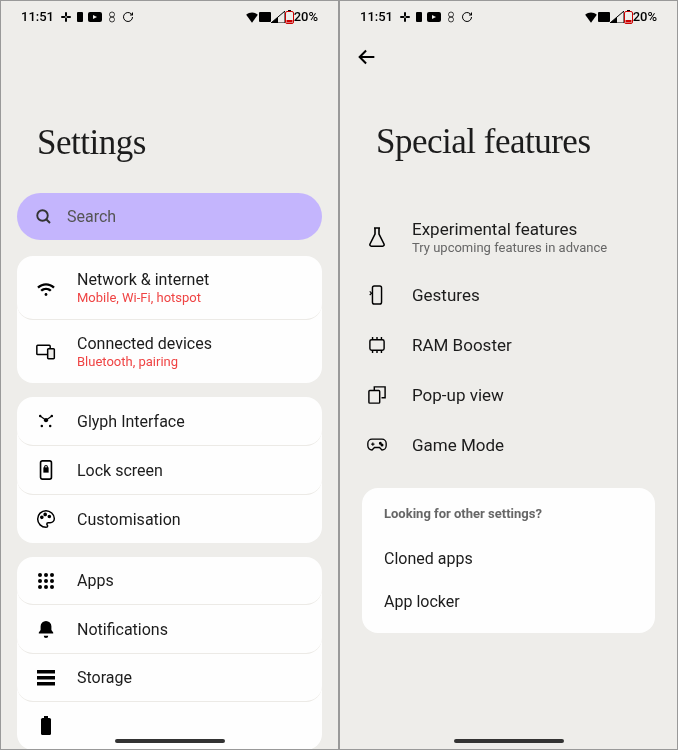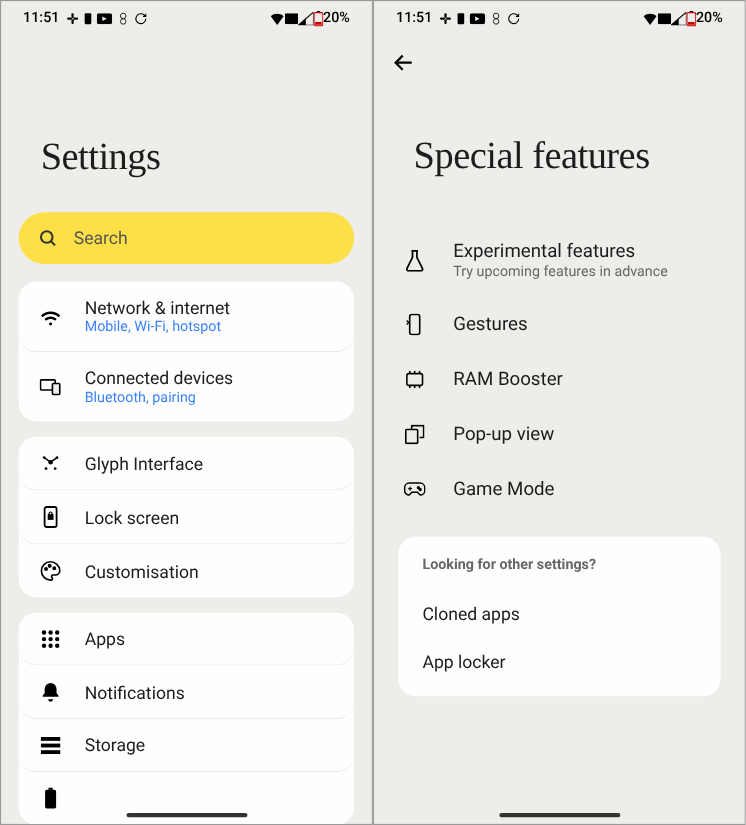--- a/index.html
+++ b/index.html
@@ -65,21 +65,21 @@
     .screen-left .page-title {
       margin-top: 95px;
       margin-bottom: 30px;
     }
     .screen-right .page-title {
       margin-top: 48px;
       margin-bottom: 42px;
     }
     .search-bar {
       margin: 0 16px 16px 16px;
-      background: #fde047;
+      background: #c4b5fd;
       border-radius: 26px;
       padding: 14px 18px;
       display: flex;
       align-items: center;
       gap: 14px;
     }
     .search-bar .search-text {
       color: #555;
       font-size: 16px;
     }
@@ -110,21 +110,21 @@
     .list-item .text-slot {
       flex: 1;
     }
     .item-title {
       font-size: 16px;
       color: #1c1c1c;
       font-weight: 400;
     }
     .item-subtitle {
       font-size: 13px;
-      color: #3b82f6;
+      color: #ef4444;
       margin-top: 1px;
     }
     .feature-list {
       padding: 0 8px;
     }
     .feature-item {
       display: flex;
       align-items: center;
       gap: 24px;
       padding: 15px 18px;

